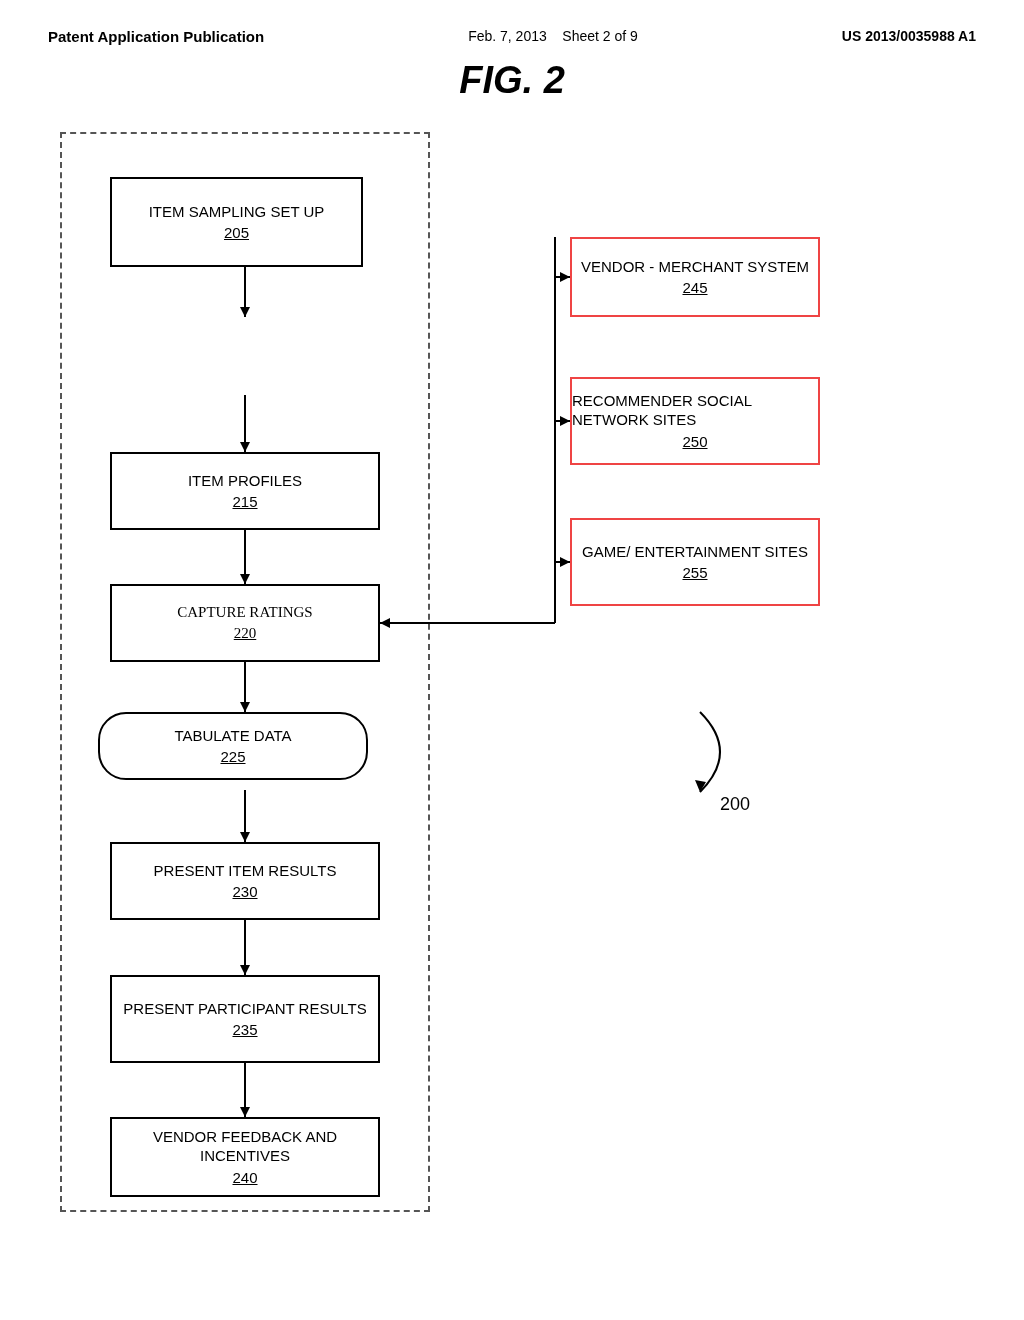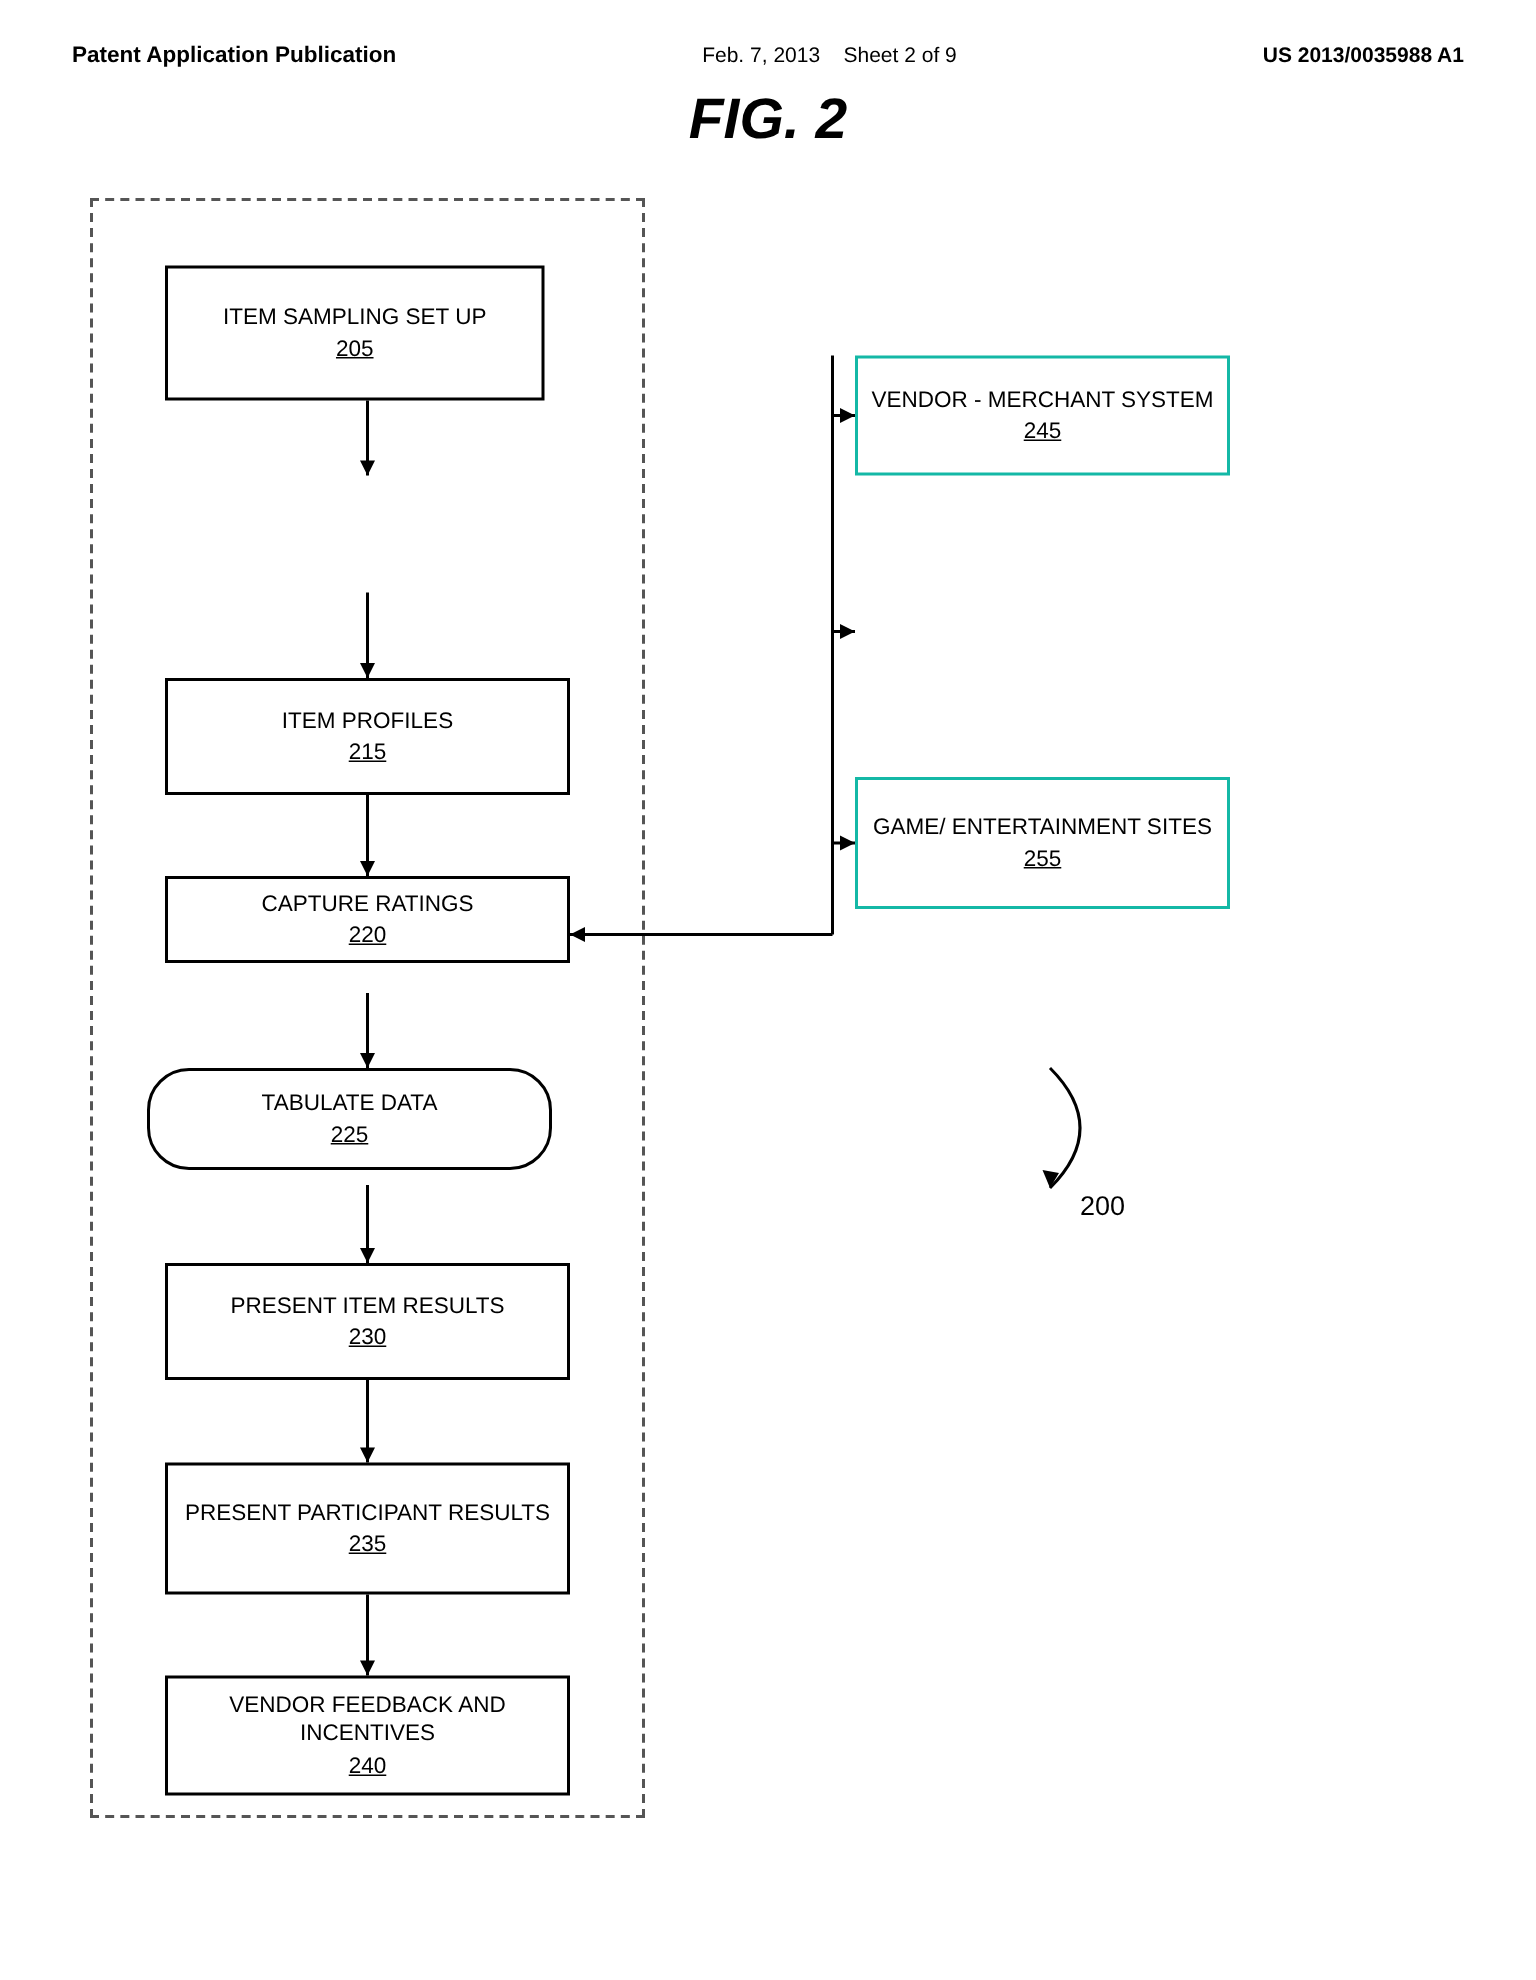--- a/index.html
+++ b/index.html
@@ -78,21 +78,21 @@
       border: 2px dashed #555;
       left: 60px;
       top: 10px;
       width: 370px;
       height: 1080px;
     }
 
     
     .right-box {
       position: absolute;
-      border: 2px solid #14b8a6;
+      border: 2px solid #ef4444;
       background: #fff;
       text-align: left;
       display: flex;
       flex-direction: column;
       align-items: center;
       justify-content: center;
       font-size: 15px;
       font-weight: normal;
       line-height: 1.3;
     }
@@ -134,21 +134,21 @@
     <span>ITEM SAMPLING SET UP</span>
     <span class="ref-num">205</span>
   </div>
 
 
   <div class="flow-box" style="left: 110px; top: 330px; width: 270px; height: 78px;">
     <span>ITEM PROFILES</span>
     <span class="ref-num">215</span>
   </div>
 
-  <div class="flow-box" style="left: 110px; top: 462px; width: 270px; height: 58px;">
+  <div class="flow-box" style="left: 110px; top: 462px; width: 270px; height: 78px; font-family: Liberation Serif, serif;">
     <span>CAPTURE RATINGS</span>
     <span class="ref-num">220</span>
   </div>
 
   <div class="flow-box" style="left: 98px; top: 590px; width: 270px; height: 68px; border-radius: 28px;">
     <span>TABULATE DATA</span>
     <span class="ref-num">225</span>
   </div>
 
   <div class="flow-box" style="left: 110px; top: 720px; width: 270px; height: 78px;">
@@ -164,20 +164,24 @@
   <div class="flow-box" style="left: 110px; top: 995px; width: 270px; height: 80px;">
     <span>VENDOR FEEDBACK AND INCENTIVES</span>
     <span class="ref-num">240</span>
   </div>
 
   <div class="right-box" style="left: 570px; top: 115px; width: 250px; height: 80px;">
     <span>VENDOR - MERCHANT SYSTEM</span>
     <span class="ref-num">245</span>
   </div>
 
+  <div class="right-box" style="left: 570px; top: 255px; width: 250px; height: 88px;">
+    <span>RECOMMENDER SOCIAL NETWORK SITES</span>
+    <span class="ref-num">250</span>
+  </div>
 
   <div class="right-box" style="left: 570px; top: 396px; width: 250px; height: 88px;">
     <span>GAME/ ENTERTAINMENT SITES</span>
     <span class="ref-num">255</span>
   </div>
 
   <div style="position:absolute; left: 720px; top: 672px; font-size: 18px;">200</div>
 
   <svg class="diagram-svg">
 

